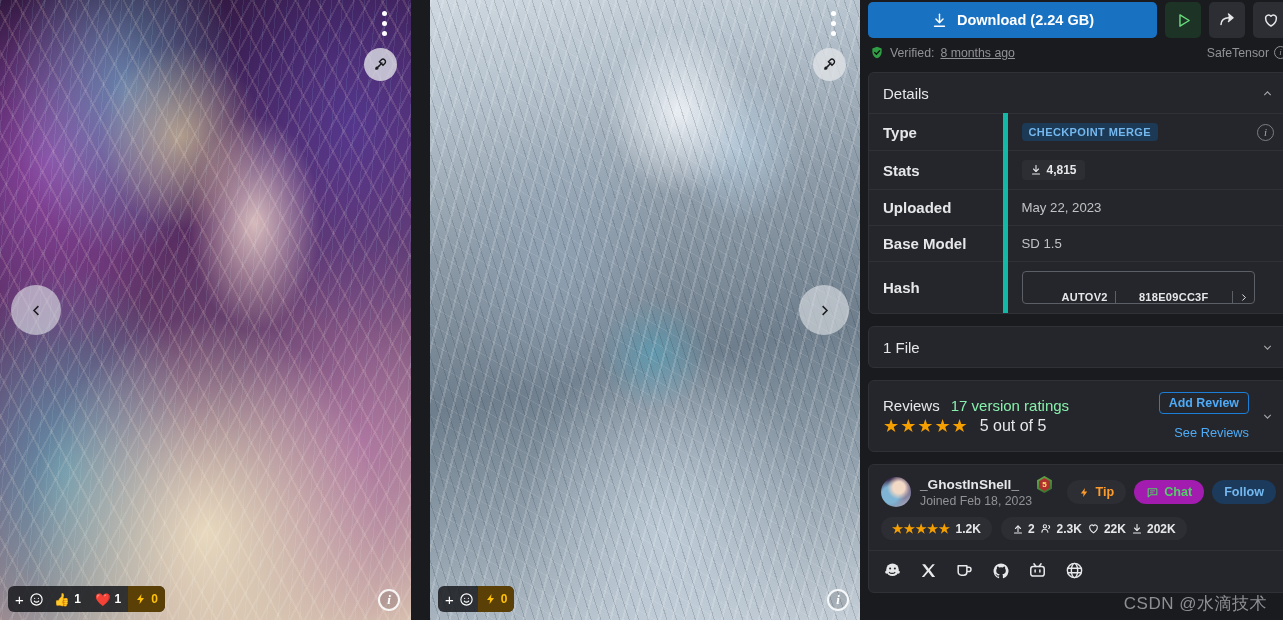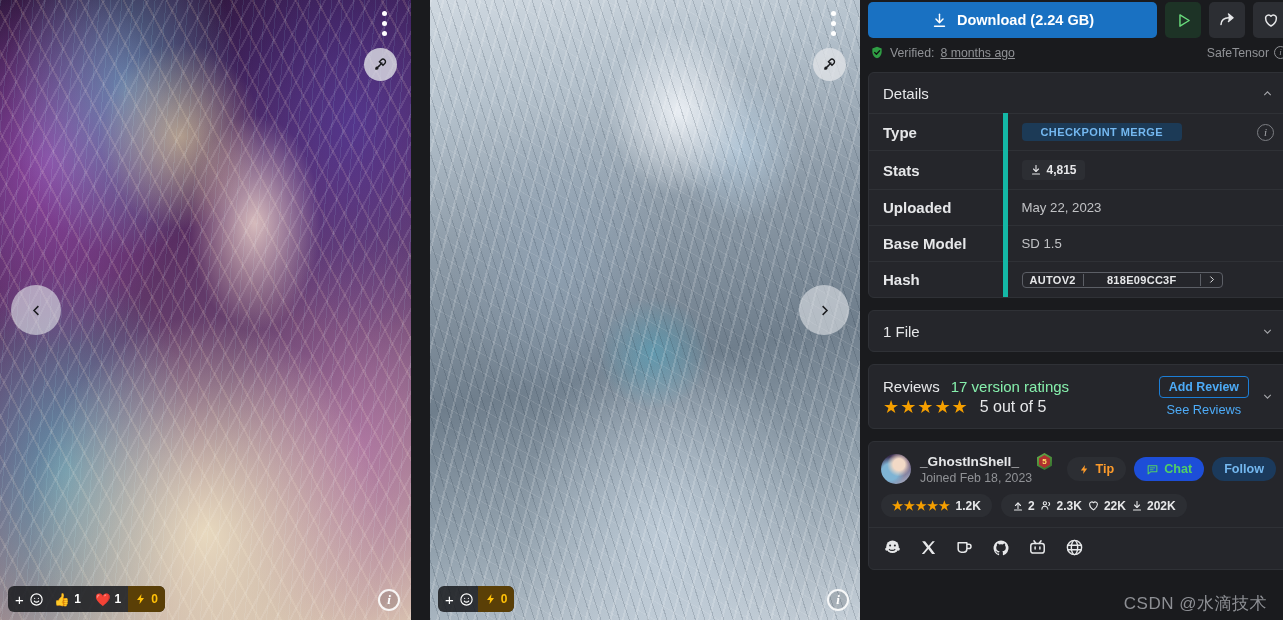--- a/index.html
+++ b/index.html
@@ -156,53 +156,53 @@
     font-size: 15px; font-weight: 700; color: #e6e7e9;
     border-right: 5px solid #14b8a6; vertical-align: middle;
   }
   table.details td {
     padding: 9px 14px; font-size: 13.2px; color: #c1c2c5; vertical-align: middle;
   }
   .tdflex { display: flex; align-items: center; justify-content: space-between; }
   .badge-type {
     display: inline-block; background: #1c3a56; color: #74b8f0;
     font-size: 11px; font-weight: 700; letter-spacing: .4px;
-    padding: 3px 19px; border-radius: 4px;
+    padding: 3px 7px; border-radius: 4px;
   }
   .pill-stat {
     display: inline-flex; align-items: center; gap: 5px;
     background: #2c2e33; border-radius: 4px; padding: 3px 8px;
     font-size: 12px; font-weight: 700; color: #e6e7e9;
   }
   .icirc-md {
     width: 17px; height: 17px; border-radius: 50%; border: 1px solid #7c7e83;
     display: inline-flex; align-items: center; justify-content: center;
     font-family: "Liberation Serif", serif; font-style: italic; font-size: 11px;
     color: #a6a7ab; cursor: pointer;
   }
   .hashgrp {
-    display: inline-flex; align-items: center; border: 1px solid #5c5f66;
-    border-radius: 4px; overflow: hidden; height: 16px;
+    display: inline-flex; align-items: flex-end; border: 1px solid #5c5f66;
+    border-radius: 4px; overflow: hidden; height: 33px; padding-left: 32px;
   }
   .hashgrp span {
     display: flex; align-items: center; padding: 0 7px;
     font-size: 11px; font-weight: 700; color: #e6e7e9; letter-spacing: .3px;
   }
   .hashgrp .h-val { border-left: 1px solid #5c5f66; border-right: 1px solid #5c5f66; min-width: 118px; justify-content: center; }
   .hashgrp .h-arrow { cursor: pointer; padding: 0 6px; }
 
   .reviews-card { display: flex; align-items: center; padding: 11px 14px; gap: 0; }
   .rv-left { flex: 1; }
   .rv-l1 { display: flex; align-items: flex-start; gap: 11px; }
   .rv-title { font-size: 15px; color: #e6e7e9; }
   .rv-sub { font-size: 15px; color: #86efac; }
   .rv-l2 { display: flex; align-items: center; gap: 11px; margin-top: 3px; }
   .stars { color: #f59f00; font-size: 18px; letter-spacing: 1px; line-height: 1; }
   .rv-outof { font-size: 16px; color: #e6e7e9; }
-  .rv-right { display: flex; flex-direction: column; align-items: center; gap: 4px; margin-right: 12px; }
+  .rv-right { display: flex; flex-direction: column; align-items: flex-end; gap: 11px; margin-right: 12px; }
   .btn-outline {
     border: 1px solid #1c7ed6; color: #4dabf7; background: transparent;
     border-radius: 4px; font-size: 12.4px; font-weight: 700; padding: 3px 9px;
     cursor: pointer; font-family: "Liberation Sans", sans-serif;
   }
   .link-blue { color: #4dabf7; font-size: 12.8px; cursor: pointer; }
 
   .creator { padding: 11px 12px 0 12px; }
   .cr-top { display: flex; align-items: center; gap: 9px; }
   .avatar {
@@ -229,21 +229,21 @@
   .hexbadge b { position: relative; z-index: 2; font-style: normal; color: #ffe066; font-size: 8px; }
   .cr-joined { font-size: 12.3px; color: #909296; margin-top: 1px; }
   .cr-actions { display: flex; align-items: center; gap: 8px; }
   .pill-btn {
     border: none; border-radius: 13px; height: 24px; padding: 0 12px;
     display: inline-flex; align-items: center; gap: 5px;
     font-size: 12.6px; font-weight: 700; cursor: pointer;
     font-family: "Liberation Sans", sans-serif;
   }
   .pill-btn.tip { background: #2c2e33; color: #fd9b2b; }
-  .pill-btn.chat { background: #1d4ed8; color: #51cf66; }
+  .pill-btn.chat { background: #a21caf; color: #51cf66; }
   .pill-btn.follow { background: #1b3a5c; color: #74b8f0; }
 
   .cr-stats { display: flex; gap: 9px; margin-top: 9px; }
   .stat-pill {
     background: #2c2e33; border-radius: 13px; height: 23px;
     display: inline-flex; align-items: center; gap: 5px; padding: 0 11px;
     font-size: 12px; font-weight: 700; color: #e6e7e9;
   }
   .stat-pill .stars-sm { color: #f59f00; font-size: 12.5px; letter-spacing: .5px; }
   .stat-pill .grp { display: inline-flex; align-items: center; gap: 4px; }

